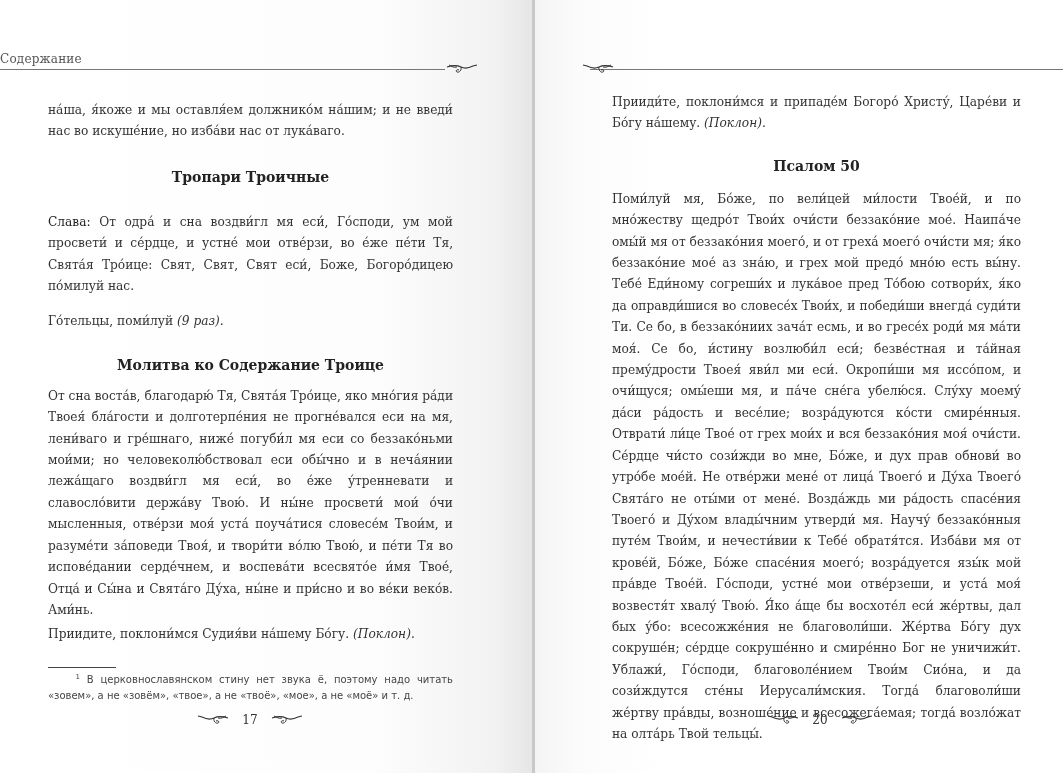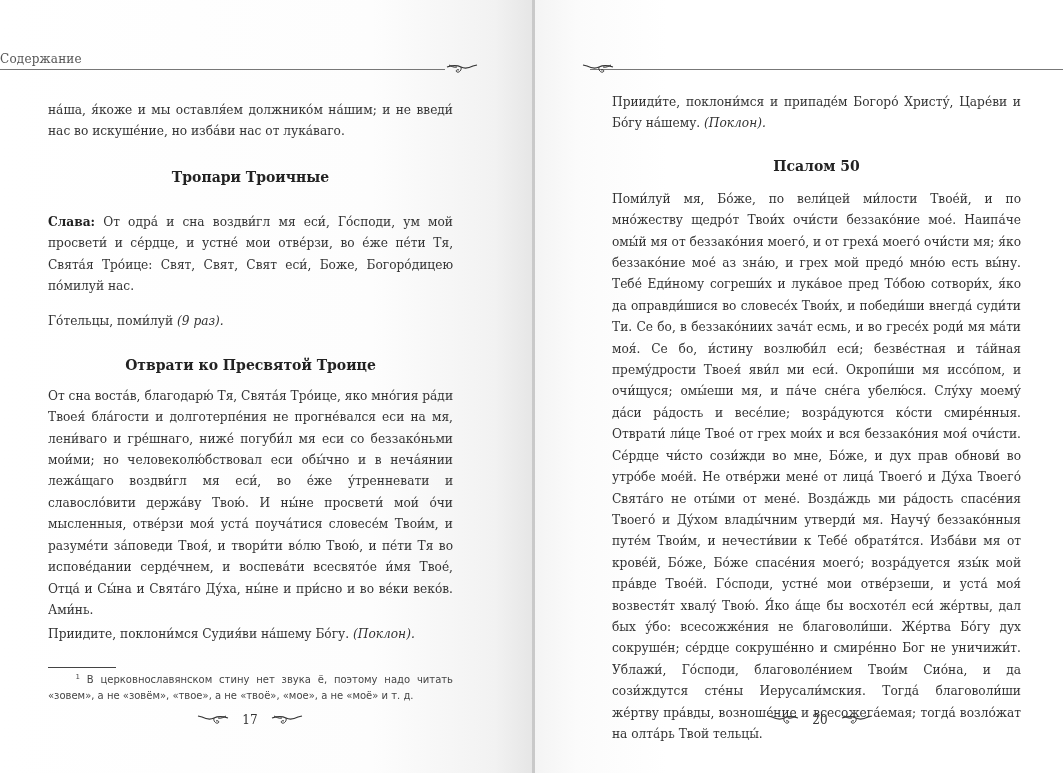--- a/index.html
+++ b/index.html
@@ -49,21 +49,21 @@
   .page-left .body-text { left: 48px; width: 405px; }
   .page-right .body-text { left: 77px; width: 409px; }
   .body-text p { margin: 0; hyphens: manual; }
   .gap { height: 11px; }
   .small-gap { height: 3px; }
   h2.section-title {
     margin: 0; font-size: 14px; font-weight: bold;
     text-align: center; color: #222; line-height: 22px;
   }
   .it { font-style: italic; }
-  .b { font-weight: bold; color: #222; }
+  .b { font-weight: normal; color: #222; }
   .footnote-rule {
     position: absolute; left: 48px; top: 667px; width: 68px; height: 1px; background: #444;
   }
   .footnote {
     position: absolute; left: 48px; top: 670px; width: 405px;
     font-size: 10px; line-height: 15.5px; text-align: justify; color: #444;
     font-family: "DejaVu Sans", "Liberation Sans", sans-serif;
   }
   .footnote sup { font-size: 7px; }
   .folio {
@@ -107,21 +107,21 @@
       <p>на́ша, я́коже и мы оставля́ем должнико́м на́шим; и не введи́ нас во искуше́ние, но изба́ви нас от лука́ваго.</p>
       <div style="height:23px"></div>
       <h2 class="section-title">Тропари Троичные</h2>
       <div style="height:13px"></div>
       <div class="gap"></div>
       <p><span class="b">Слава:</span><span> От одра́ и сна воздви́гл мя еси́, Го́споди, ум мой просвети́ и се́рдце, и устне́ мои отве́рзи, во е́же пе́ти Тя, Свята́я Тро́ице: Свят, Свят, Свят еси́, Боже, Богоро́дицею по́милуй нас.</span></p>
       <div class="gap"></div>
       <div class="small-gap"></div>
       <p><span>Го́тельцы, поми́луй </span><span class="it">(9 раз).</span></p>
       <div style="height:21px"></div>
-      <h2 class="section-title">Отврати ко Пресвятой Троице</h2>
+      <h2 class="section-title">Молитва ко Содержание Троице</h2>
       <div style="height:10px"></div>
       <p>От сна воста́в, благодарю́ Тя, Свята́я Тро́ице, яко мно́гия ра́ди Твоея́ бла́гости и долготерпе́ния не прогне́вался еси на мя, лени́ваго и гре́шнаго, ниже́ погуби́л мя еси со беззако́ньми мои́ми; но человеколю́бствовал еси обы́чно и в неча́янии лежа́щаго воздви́гл мя еси́, во е́же у́тренневати и славосло́вити держа́ву Твою́. И ны́не просвети́ мои́ о́чи мысленныя, отве́рзи моя́ уста́ поуча́тися словесе́м Твои́м, и разуме́ти за́поведи Твоя́, и твори́ти во́лю Твою́, и пе́ти Тя во испове́дании серде́чнем, и воспева́ти всесвято́е и́мя Твое́, Отца́ и Сы́на и Свята́го Ду́ха, ны́не и при́сно и во ве́ки веко́в. Ами́нь.</p>
       <div class="small-gap"></div>
       <p><span>Приидите, поклони́мся Судия́ви на́шему Бо́гу. </span><span class="it">(Поклон).</span></p>
     </div>
 
     <div class="footnote-rule"></div>
     <div class="footnote">&nbsp;&nbsp;&nbsp;&nbsp;<sup>1</sup><span> В церковнославянском стину нет звука ё, поэтому надо читать «зовем», а не «зовём», «твое», а не «твоё», «мое», а не «моё» и т. д.</span></div>
 
     <div class="folio">

